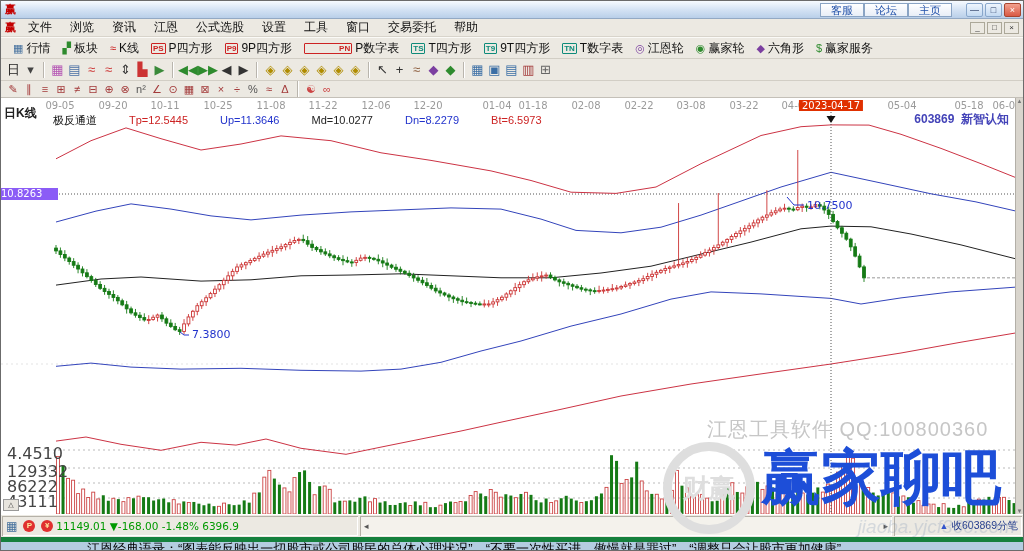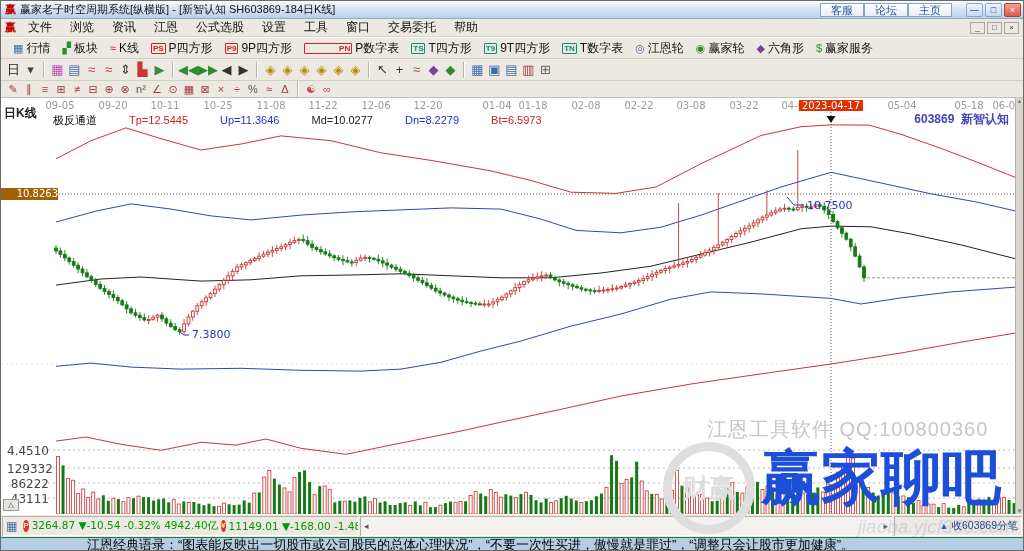--- a/index.html
+++ b/index.html
@@ -40,23 +40,23 @@
   
   .chart{position:relative;height:416px;background:#ffffff;}
   .chart svg{position:absolute;left:0;top:0;}
   .dlabel{position:absolute;top:2px;transform:translateX(-50%);font-size:10px;color:#9a9a9a;white-space:nowrap;
     font-family:"DejaVu Sans",sans-serif;}
   .dlabel.hl{background:#e03000;color:#fff;padding:0 3px;z-index:3;}
   .klabel{position:absolute;left:3px;top:7px;font-size:12px;color:#222;font-weight:bold;z-index:3;}
   .params{position:absolute;left:52px;top:15px;font-size:11px;z-index:3;white-space:nowrap;}
   .params span{margin-right:16px;}
   .corner{position:absolute;right:14px;top:13px;font-size:12px;color:#4343b8;font-weight:bold;z-index:3;}
-  .pricetag{position:absolute;left:0;top:90px;width:57px;height:12px;background:#a16207;color:#fff;
-    font-size:10px;line-height:12px;text-align:right;z-index:4;font-family:"DejaVu Sans",sans-serif;}
-  .vlab{position:absolute;width:42px;text-align:right;font-size:12px;color:#444;z-index:3;
+  .pricetag{position:absolute;left:0;top:90px;width:57px;height:12px;background:#8b5cf6;color:#fff;
+    font-size:10px;line-height:12px;text-align:left;z-index:4;font-family:"DejaVu Sans",sans-serif;}
+  .vlab{position:absolute;width:42px;text-align:right;font-size:16px;color:#444;z-index:3;
     font-family:"DejaVu Sans",sans-serif;}
   .wm-line{position:absolute;left:706px;top:318px;font-size:20px;color:#c6c6c6;letter-spacing:1px;z-index:1;white-space:nowrap;}
   .wm-big{position:absolute;left:760px;top:340px;font-size:60px;font-weight:bold;color:#1d4ed8;z-index:1;white-space:nowrap;}
   .wm-ring{position:absolute;left:662px;top:344px;width:92px;height:92px;border:9px solid #dedede;border-radius:50%;
     z-index:1;display:flex;align-items:center;justify-content:center;font-size:26px;font-weight:bold;color:#dedede;}
   .zoombtn{position:absolute;left:2px;top:401px;width:16px;height:12px;background:#e8e5de;border:1px solid #999;
     font-size:7px;line-height:10px;text-align:center;color:#333;z-index:4;}
   .vscroll{position:absolute;right:0;top:0;width:8px;height:416px;background:#d9d5cd;border-left:1px solid #b3afa7;
     z-index:4;display:flex;flex-direction:column;justify-content:space-between;align-items:center;font-size:6px;color:#777;}
   
@@ -65,31 +65,30 @@
     margin:1px;padding:0 4px;white-space:nowrap;overflow:hidden;}
   .sseg.left{width:356px;}
   .sseg.track{flex:1;background:#f4f2ec;justify-content:space-between;color:#555;font-size:9px;}
   .sseg.right{width:128px;justify-content:flex-end;color:#223a8c;}
   .gicon{color:#44709d;font-size:12px;margin-right:3px;}
   .coin{display:inline-block;width:12px;height:12px;border-radius:50%;background:#e03030;color:#ffe9a0;
     font-size:8px;line-height:12px;text-align:center;font-weight:bold;margin:0 3px;}
   .grn{color:#009900;font-family:"DejaVu Sans",sans-serif;}
   .wm-url{position:absolute;right:8px;top:1px;font-size:19px;font-style:italic;color:rgba(140,160,185,0.30);z-index:0;}
   
-  .quotebar{height:15px;background:#b4cde1;border-top:1px solid #15803d;font-size:13px;line-height:14px;color:#000;
+  .quotebar{height:15px;background:#b4cde1;border-top:5px solid #15803d;font-size:13px;line-height:14px;color:#000;
     padding-left:86px;white-space:nowrap;overflow:hidden;}
 </style>
 </head>
 <body>
 
 <div class="win">
 
   <div class="titlebar">
     <span class="tlogo">赢</span>
-    <span class="ttext">赢家老子时空周期系统[纵横版] - [新智认知  SH603869-184日K线]</span>
     <span class="tb-btns" id="tbButtons">
         <span class="tbbtn">客服</span>
         <span class="tbbtn">论坛</span>
         <span class="tbbtn">主页</span>
       </span>
     <span class="wcs" id="winControls">
         <span class="wc">—</span>
         <span class="wc">□</span>
         <span class="wc close">×</span>
       </span>
@@ -855,21 +854,20 @@
         <span>▲</span>
         <span>▼</span>
       </div>
   </div>
 
   <div class="statusbar">
     <div class="wm-url">jiaoba.yjcf360.com</div>
     <div class="sseg left">
       <span class="gicon">▦</span>
       <span class="coin">P</span>
-      <span class="grn">3264.87 ▼-10.54 -0.32% 4942.40亿</span>
       <span class="coin">¥</span>
       <span class="grn">11149.01 ▼-168.00 -1.48% 6396.9</span>
     </div>
     <div class="sseg track">
       <span>◂</span>
       <span>▸</span>
     </div>
     <div class="sseg right">
       <span style="color:#3355cc;font-size:9px;margin-right:3px;">▲</span>
       <span>收603869分笔</span>

